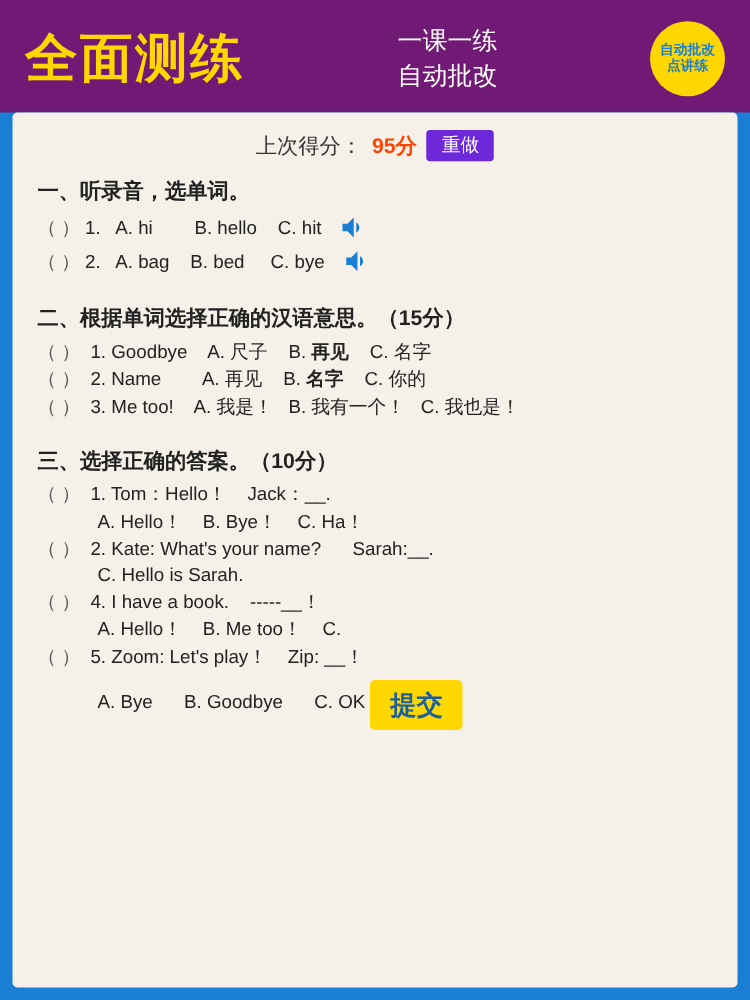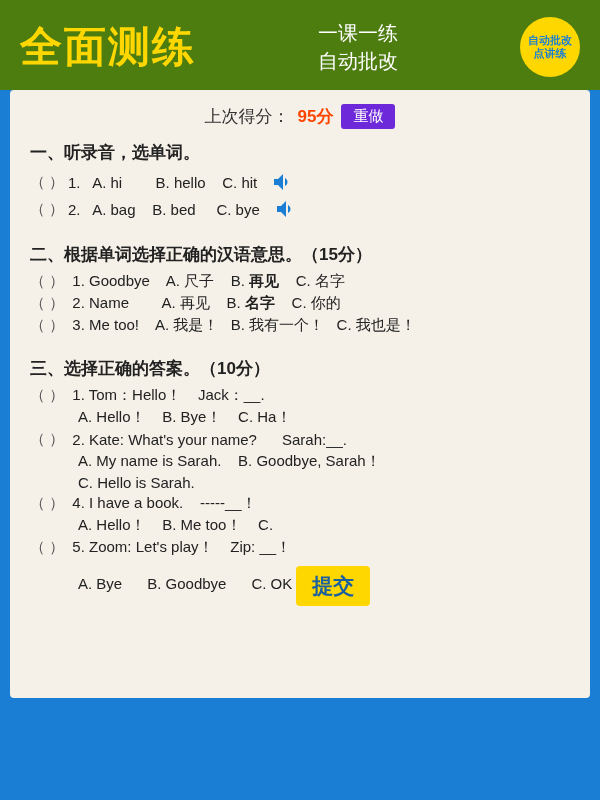--- a/index.html
+++ b/index.html
@@ -5,21 +5,21 @@
     * { margin: 0; padding: 0; box-sizing: border-box; }
     body {
       width: 600px;
       height: 800px;
       overflow: hidden;
       font-family: "Microsoft YaHei", "SimHei", sans-serif;
       background: #1a7fd4;
       position: relative;
     }
     .header {
-      background: #4d7c0f;
+      background: #701a75;
       display: flex;
       align-items: center;
       justify-content: space-between;
       padding: 12px 20px 8px 20px;
       height: 90px;
     }
     .header-title {
       color: #FFD700;
       font-size: 42px;
       font-weight: bold;
@@ -44,21 +44,21 @@
       color: #1a7fd4;
       font-weight: bold;
       text-align: center;
       line-height: 1.2;
     }
     .main-content {
       background: #f5f0e8;
       margin: 0 10px 10px 10px;
       border-radius: 4px;
       padding: 14px 20px 14px 20px;
-      height: 608px;
+      height: 700px;
       overflow: hidden;
     }
     .score-bar {
       display: flex;
       align-items: center;
       justify-content: center;
       gap: 8px;
       margin-bottom: 12px;
       font-size: 17px;
       color: #333;
@@ -195,23 +195,20 @@
   </div>
   <div class="question-row indent">
     <span>A. Hello！ &nbsp;&nbsp; B. Bye！ &nbsp;&nbsp; C. Ha！</span>
   </div>
 
   <div class="question-row">
     <span class="paren">（ ）</span>
     <span>&nbsp;2. Kate: What's your name? &nbsp;&nbsp;&nbsp;&nbsp; Sarah:__.</span>
   </div>
   <div class="question-row indent">
-    <span>A. My name is Sarah. &nbsp;&nbsp; B. Goodbye, Sarah！</span>
-  </div>
-  <div class="question-row indent">
     <span>C. Hello is Sarah.</span>
   </div>
 
   <div class="question-row">
     <span class="paren">（ ）</span>
     <span>&nbsp;4. I have a book. &nbsp;&nbsp; -----__！</span>
   </div>
   <div class="question-row indent">
     <span>A. Hello！ &nbsp;&nbsp; B. Me too！ &nbsp;&nbsp; C.</span>
   </div>

